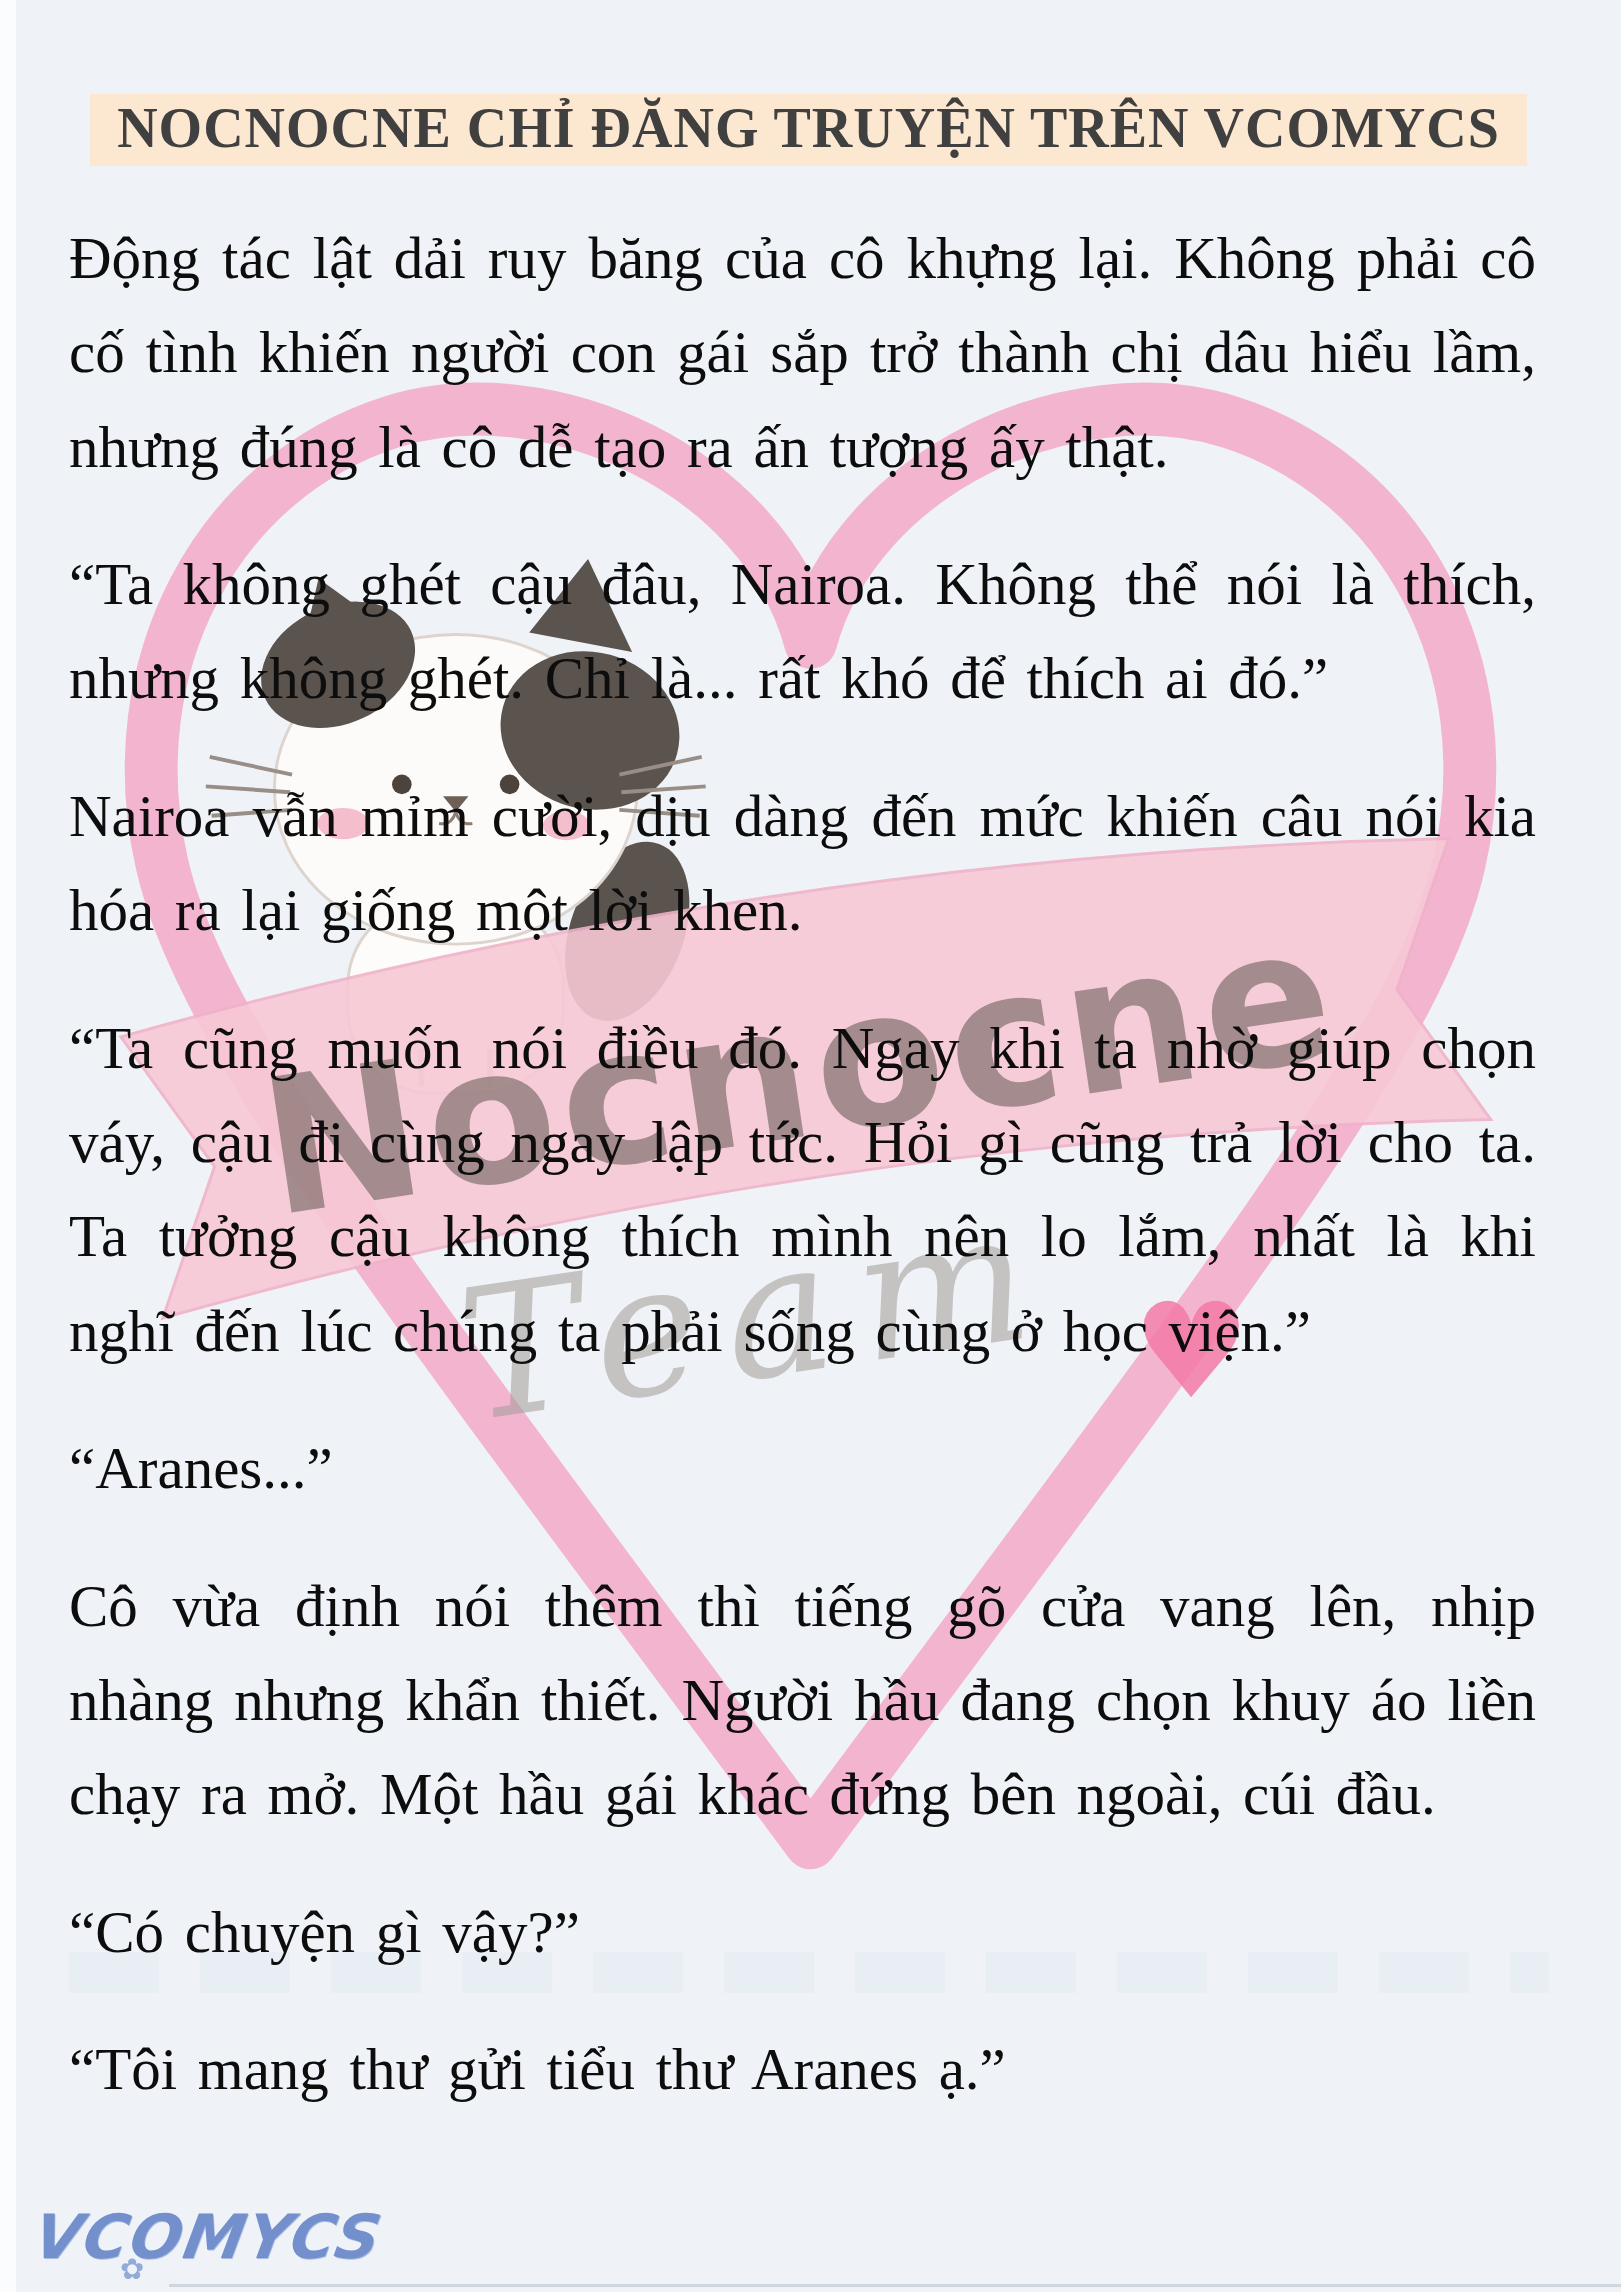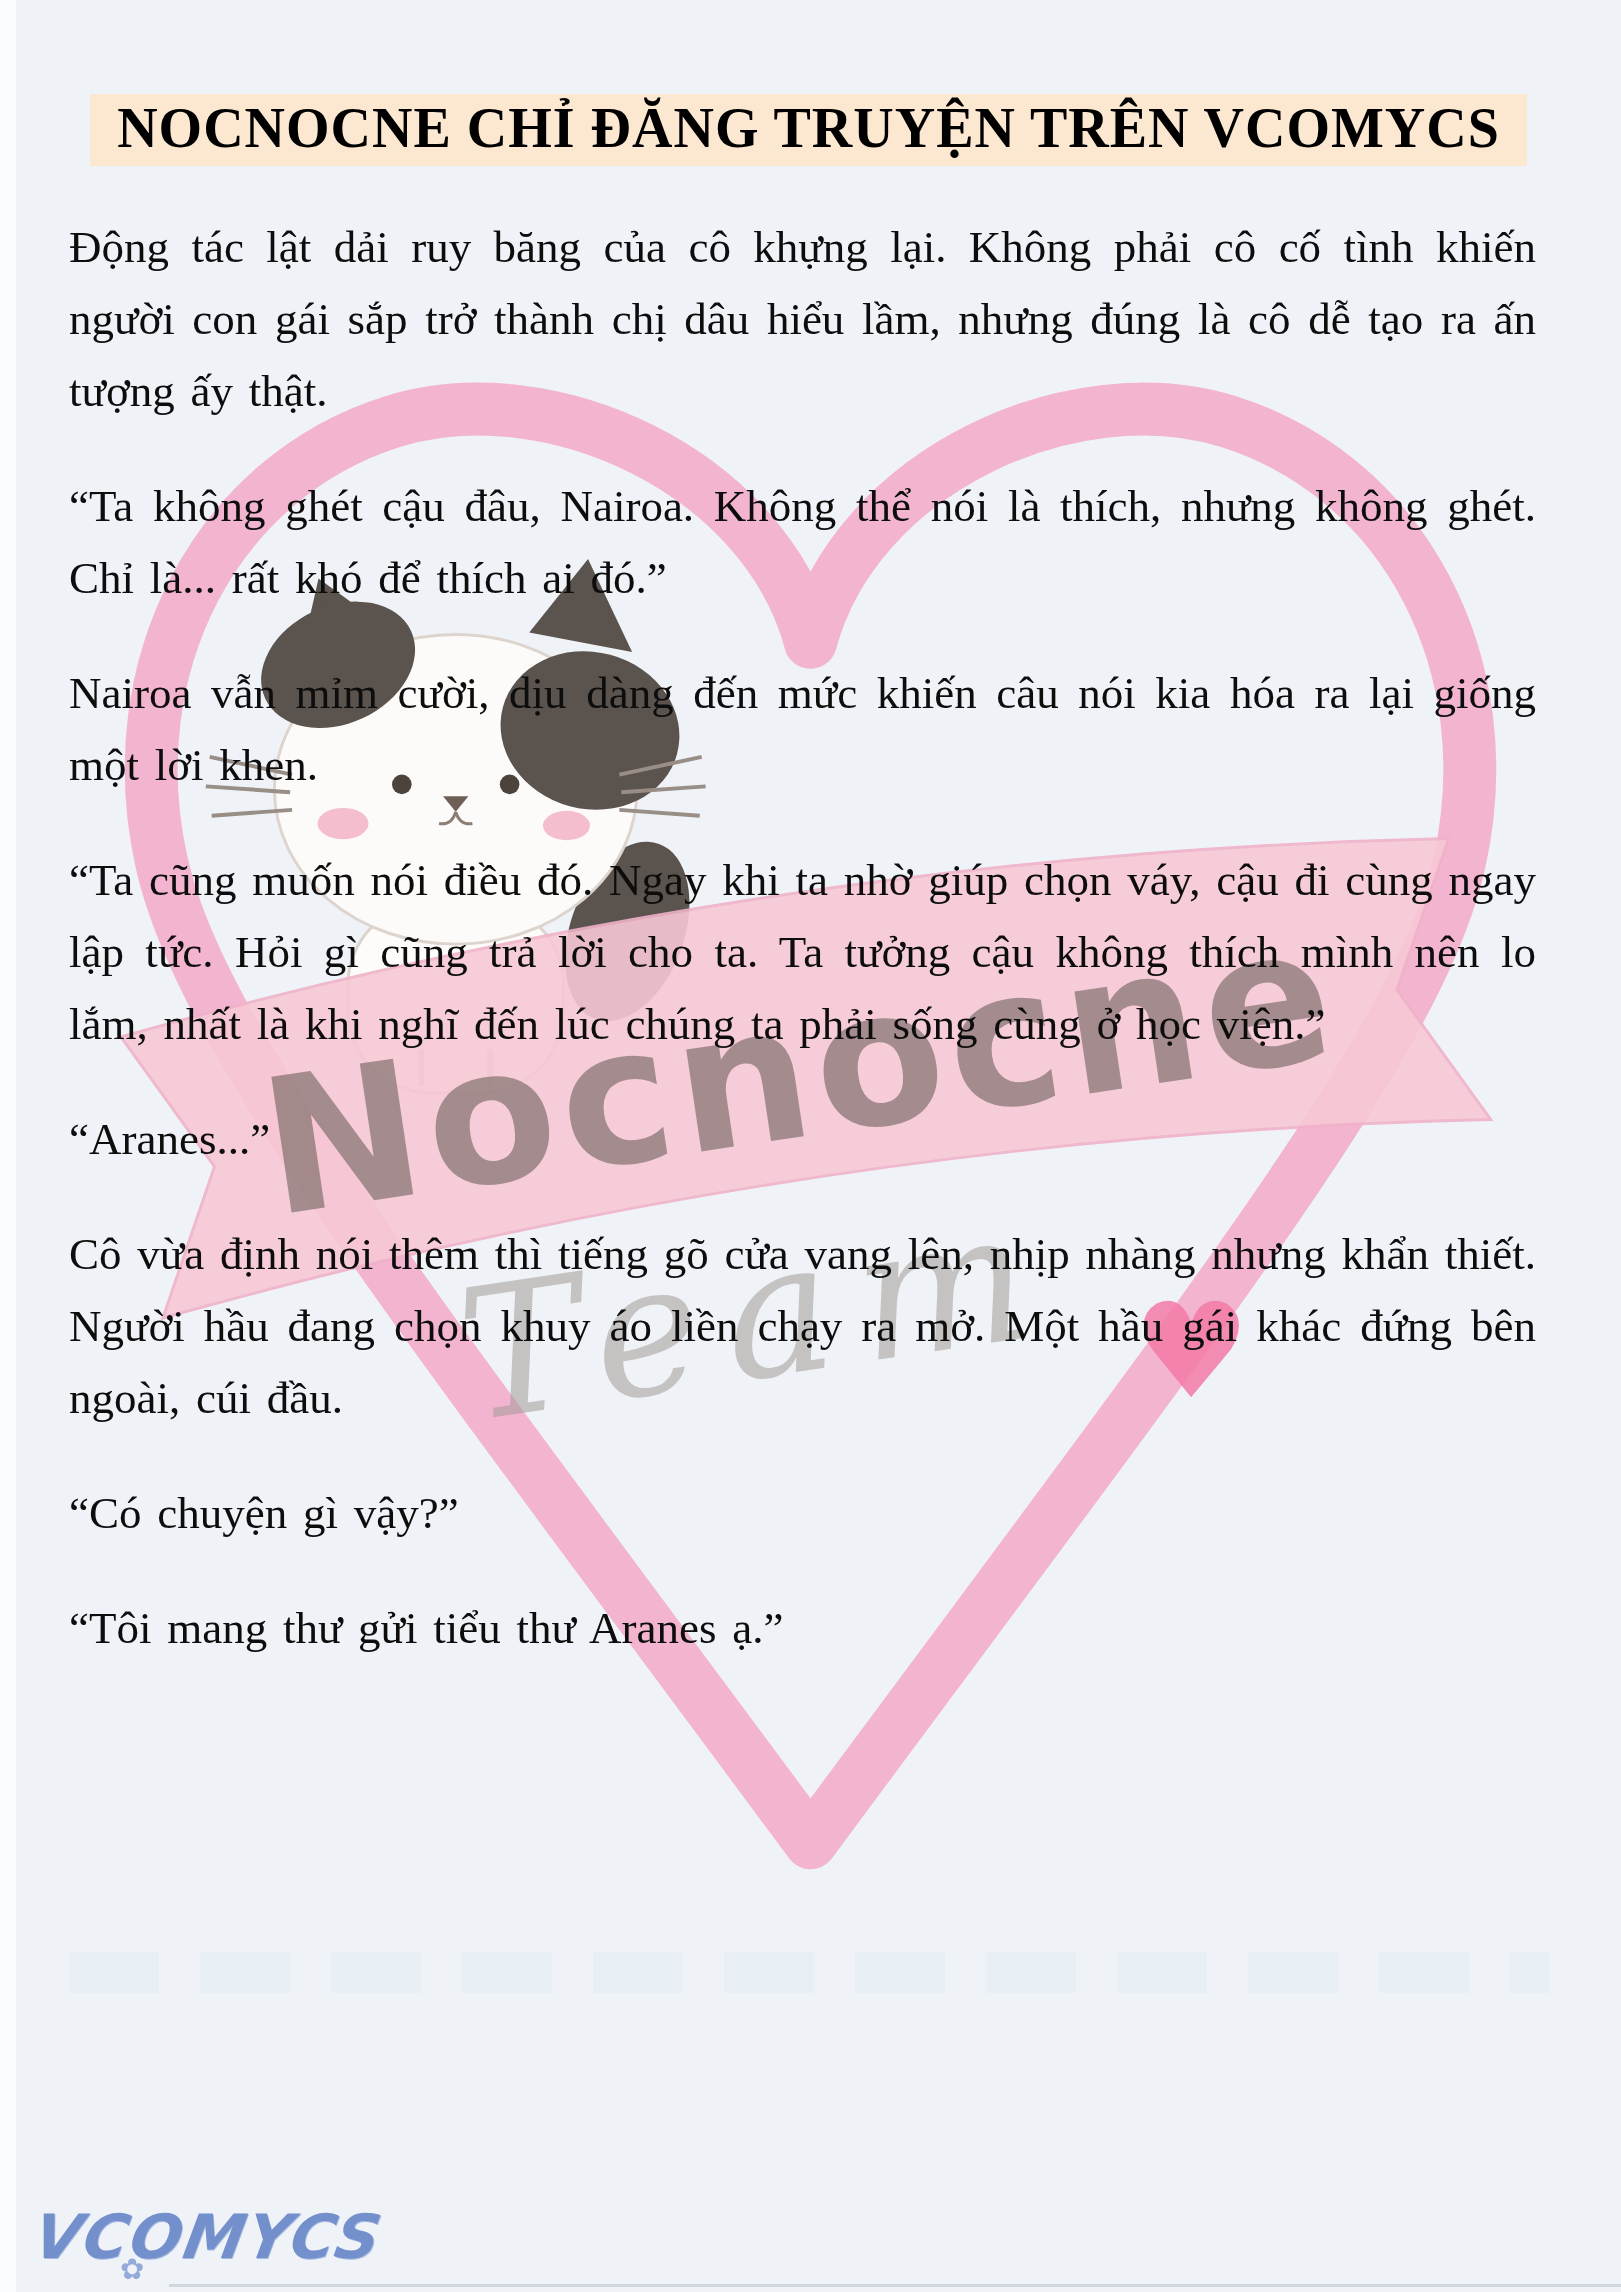--- a/index.html
+++ b/index.html
@@ -32,26 +32,26 @@
   }
   .header-banner{
     display:inline-block;
     background:#fce8d0;
     padding:2px 27.4px 5.9px 27.4px;
   }
   .header-title{
     font-weight:bold;
     font-size:56px;
     letter-spacing:1px;
-    color:#000000;
+    color:#404040;
     white-space:nowrap;
   }
   .story p{
     margin:0 12px 43px 0;
-    font-size:45px;
+    font-size:59px;
     line-height:1.60;
     color:#0d0d0d;
     text-align:justify;
     word-spacing:0.10em;
   }
   .faint-row{
     position:absolute;left:69px;top:1952px;width:1480px;height:41px;
     background:repeating-linear-gradient(90deg,#a8c4e0 0 90px,transparent 90px 131px);
     opacity:0.10;
     z-index:1;

